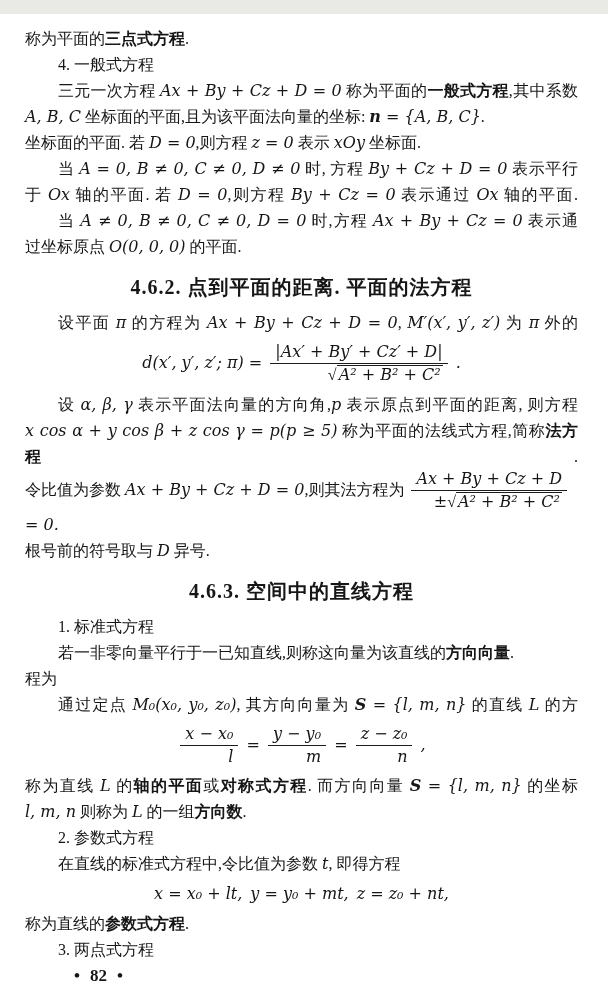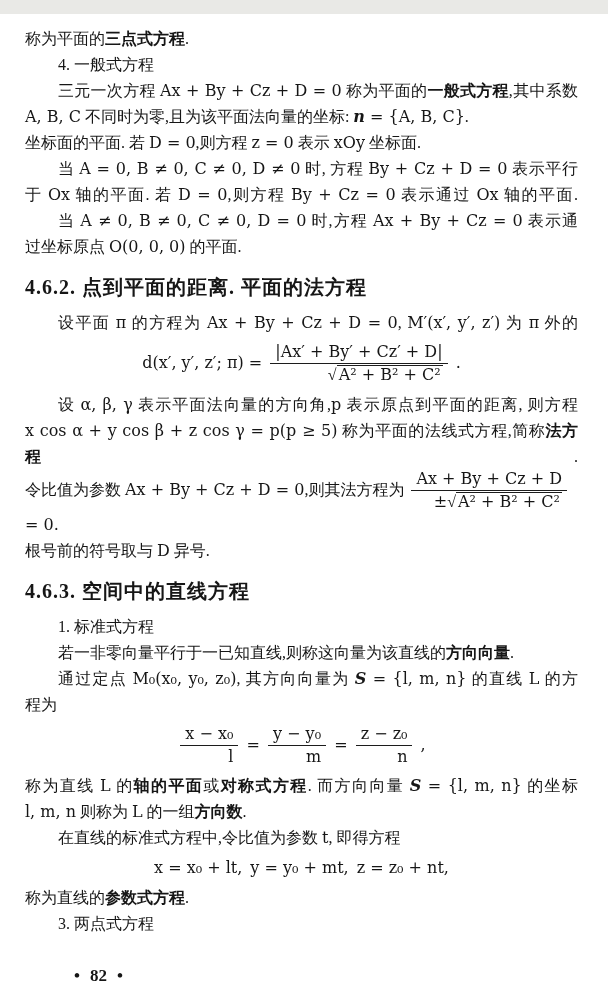--- a/index.html
+++ b/index.html
@@ -16,28 +16,29 @@
     overflow:hidden;
   }
   .line{line-height:26px;min-height:26px;}
   .line.indent{padding-left:33px;}
   .line.full{text-align:justify;text-align-last:justify;}
   .heading{
     font-size:20px;font-weight:bold;
     line-height:28px;
     margin:13px 0 9px 0;
     letter-spacing:1px;
+    text-align:center;
   }
   .formula{
     text-align:center;
     margin:7px 0;
     line-height:1.25;
   }
   .b{font-weight:bold;}
-  .m{font-family:"DejaVu Serif",serif;}
+  .m{font-family:"DejaVu Serif",serif;font-style:italic;}
   .mb{font-family:"DejaVu Serif",serif;font-style:italic;font-weight:bold;}
   .frac{
     display:inline-block;
     vertical-align:middle;
     text-align:right;
     margin:0 3px;
   }
   .frac .num{display:block;padding:0 5px 2px 5px;border-bottom:1.5px solid #1c1c1c;line-height:1.15;}
   .frac .den{display:block;padding:2px 5px 0 5px;line-height:1.15;}
   .sqrt{white-space:nowrap;}
@@ -53,41 +54,42 @@
   .footer span{margin-right:10px;}
 </style>
 </head>
 <body>
 
 <div class="page">
   <div id="content">
       <div class="line"><span>称为平面的</span><span class="b">三点式方程</span><span>.</span></div>
       <div class="line indent"><span>4. 一般式方程</span></div>
       <div class="line indent full"><span>三元一次方程 </span><span class="m">Ax + By + Cz + D = 0</span><span> 称为平面的</span><span class="b">一般式方程</span><span>,其中系数</span></div>
-      <div class="line"><span class="m">A, B, C</span><span> 不同时为零,且为该平面法向量的坐标: </span><span class="mb">n</span><span class="m"> = {A, B, C}</span><span>.</span></div>
+      <div class="line"><span class="m">A, B, C</span><span> 坐标面的平面,且为该平面法向量的坐标: </span><span class="mb">n</span><span class="m"> = {A, B, C}</span><span>.</span></div>
       <div class="line"><span>坐标面的平面. 若 </span><span class="m">D = 0</span><span>,则方程 </span><span class="m">z = 0</span><span> 表示 </span><span class="m">xOy</span><span> 坐标面.</span></div>
       <div class="line indent full"><span>当 </span><span class="m">A = 0, B ≠ 0, C ≠ 0, D ≠ 0</span><span> 时, 方程 </span><span class="m">By + Cz + D = 0</span><span> 表示平行</span></div>
       <div class="line full"><span>于 </span><span class="m">Ox</span><span> 轴的平面. 若 </span><span class="m">D = 0</span><span>,则方程 </span><span class="m">By + Cz = 0</span><span> 表示通过 </span><span class="m">Ox</span><span> 轴的平面.</span></div>
       <div class="line indent full"><span>当 </span><span class="m">A ≠ 0, B ≠ 0, C ≠ 0, D = 0</span><span> 时,方程 </span><span class="m">Ax + By + Cz = 0</span><span> 表示通</span></div>
       <div class="line"><span>过坐标原点 </span><span class="m">O(0, 0, 0)</span><span> 的平面.</span></div>
       <div class="heading"><span>4.6.2. 点到平面的距离. 平面的法方程</span></div>
       <div class="line indent full"><span>设平面 </span><span class="m">π</span><span> 的方程为 </span><span class="m">Ax + By + Cz + D = 0</span><span>, </span><span class="m">M′(x′, y′, z′)</span><span> 为 </span><span class="m">π</span><span> 外的</span></div>
       <div class="formula"><span class="m">d(x′, y′, z′; π) = </span><span class="frac"><span class="num"><span class="m">|Ax′ + By′ + Cz′ + D|</span></span><span class="den"><span class="sqrt"><span class="rsign">√</span><span class="rad"><span class="m">A² + B² + C²</span></span></span></span></span><span class="m"> .</span></div>
       <div class="line indent full"><span>设 </span><span class="m">α, β, γ</span><span> 表示平面法向量的方向角,</span><span class="m">p</span><span> 表示原点到平面的距离, 则方程</span></div>
       <div class="line full"><span class="m">x cos α + y cos β + z cos γ = p(p ≥ 5)</span><span> 称为平面的法线式方程,简称</span><span class="b">法方程</span><span>.</span></div>
       <div class="line"><span>令比值为参数 </span><span class="m">Ax + By + Cz + D = 0</span><span>,则其法方程为 </span><span class="frac"><span class="num"><span class="m">Ax + By + Cz + D</span></span><span class="den"><span class="m">±</span><span class="sqrt"><span class="rsign">√</span><span class="rad"><span class="m">A² + B² + C²</span></span></span></span></span><span class="m"> = 0.</span></div>
       <div class="line"><span>根号前的符号取与 </span><span class="m">D</span><span> 异号.</span></div>
       <div class="heading"><span>4.6.3. 空间中的直线方程</span></div>
       <div class="line indent"><span>1. 标准式方程</span></div>
       <div class="line indent"><span>若一非零向量平行于一已知直线,则称这向量为该直线的</span><span class="b">方向向量</span><span>.</span></div>
+      <div class="line"><span>程为</span></div>
       <div class="line indent full"><span>通过定点 </span><span class="m">M₀(x₀, y₀, z₀)</span><span>, 其方向向量为 </span><span class="mb">S</span><span class="m"> = {l, m, n}</span><span> 的直线 </span><span class="m">L</span><span> 的方</span></div>
-      <div class="line"><span>程为</span></div>
       <div class="formula"><span class="frac"><span class="num"><span class="m">x − x₀</span></span><span class="den"><span class="m">l</span></span></span><span class="m"> = </span><span class="frac"><span class="num"><span class="m">y − y₀</span></span><span class="den"><span class="m">m</span></span></span><span class="m"> = </span><span class="frac"><span class="num"><span class="m">z − z₀</span></span><span class="den"><span class="m">n</span></span></span><span class="m"> ,</span></div>
       <div class="line full"><span>称为直线 </span><span class="m">L</span><span> 的</span><span class="b">轴的平面</span><span>或</span><span class="b">对称式方程</span><span>. 而方向向量 </span><span class="mb">S</span><span class="m"> = {l, m, n}</span><span> 的坐标</span></div>
       <div class="line"><span class="m">l, m, n</span><span> 则称为 </span><span class="m">L</span><span> 的一组</span><span class="b">方向数</span><span>.</span></div>
+      <div class="line indent"><span>2. 参数式方程</span></div>
       <div class="line indent"><span>在直线的标准式方程中,令比值为参数 </span><span class="m">t</span><span>, 即得方程</span></div>
       <div class="formula"><span class="m">x = x₀ + lt, y = y₀ + mt, z = z₀ + nt,</span></div>
       <div class="line"><span>称为直线的</span><span class="b">参数式方程</span><span>.</span></div>
       <div class="line indent"><span>3. 两点式方程</span></div>
     </div>
   <div class="footer">
     <span>•</span><span>82</span><span>•</span>
   </div>
 </div>
 

